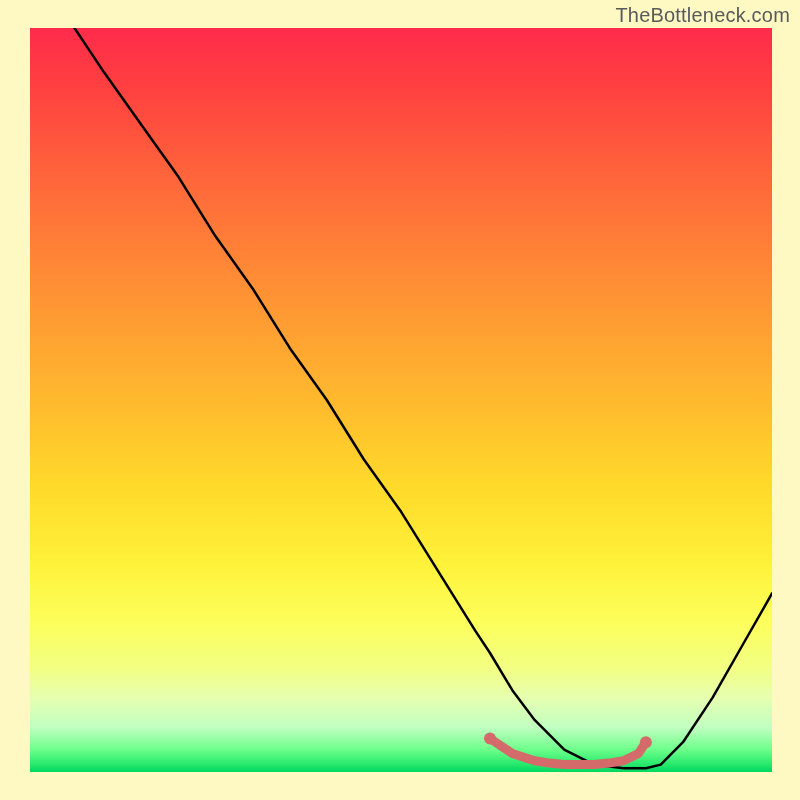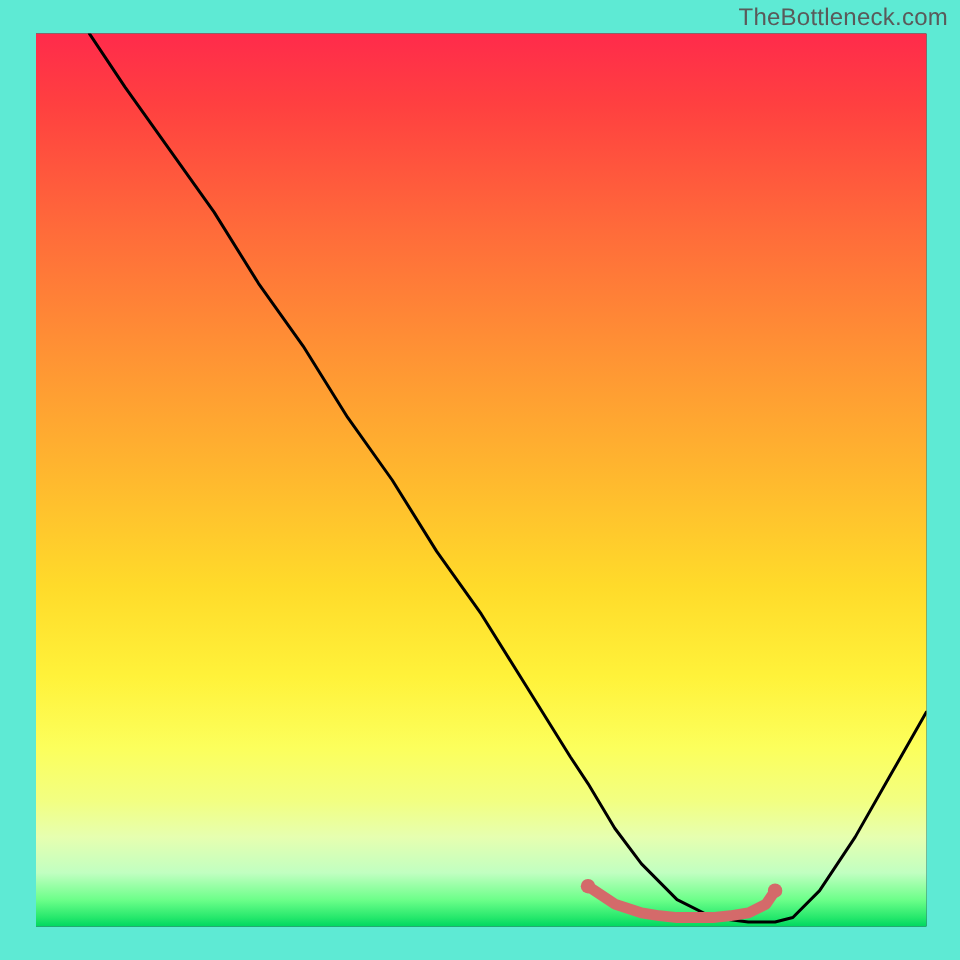--- a/index.html
+++ b/index.html
@@ -8,21 +8,21 @@
     width: 800px;
     height: 800px;
     background: #000;
     overflow: hidden;
     font-family: Arial, Helvetica, sans-serif;
   }
   .frame {
     position: relative;
     width: 800px;
     height: 800px;
-    background: #5eead4;
+    background: #fef9c3;
   }
   .watermark {
     position: absolute;
     top: 4px;
     right: 10px;
     color: #5a5a5a;
     font-size: 20px;
     font-weight: 500;
     letter-spacing: 0.2px;
     z-index: 10;

